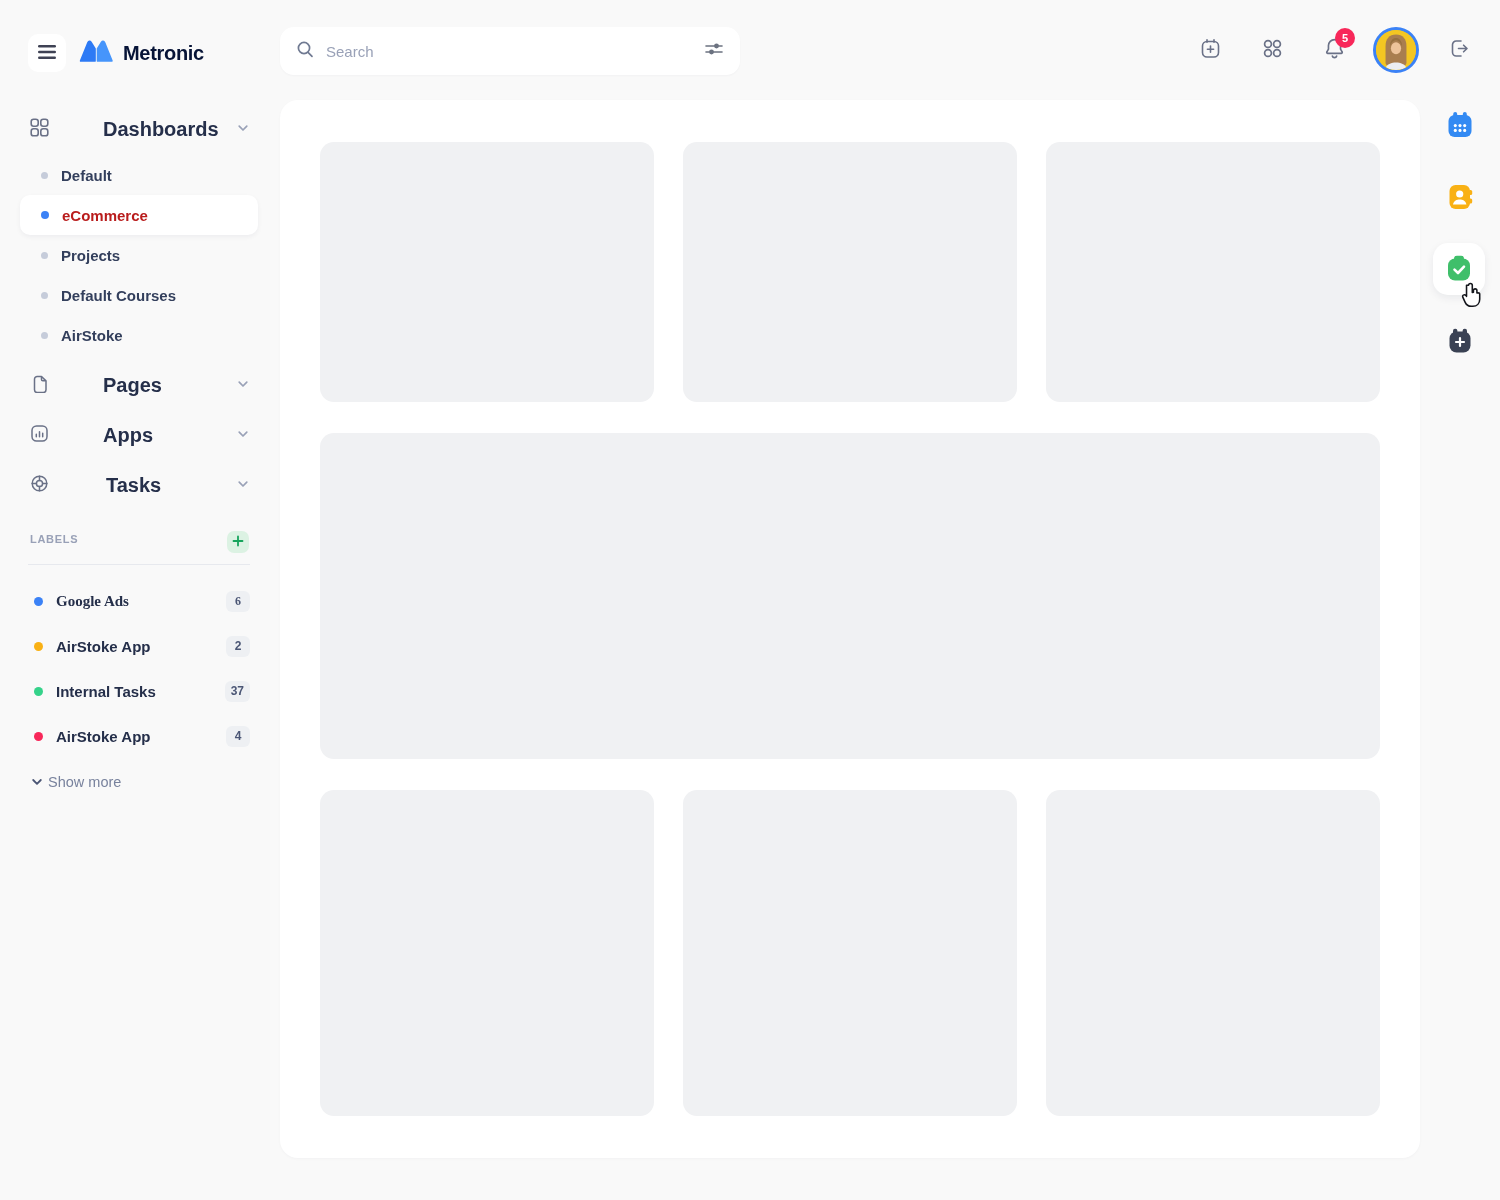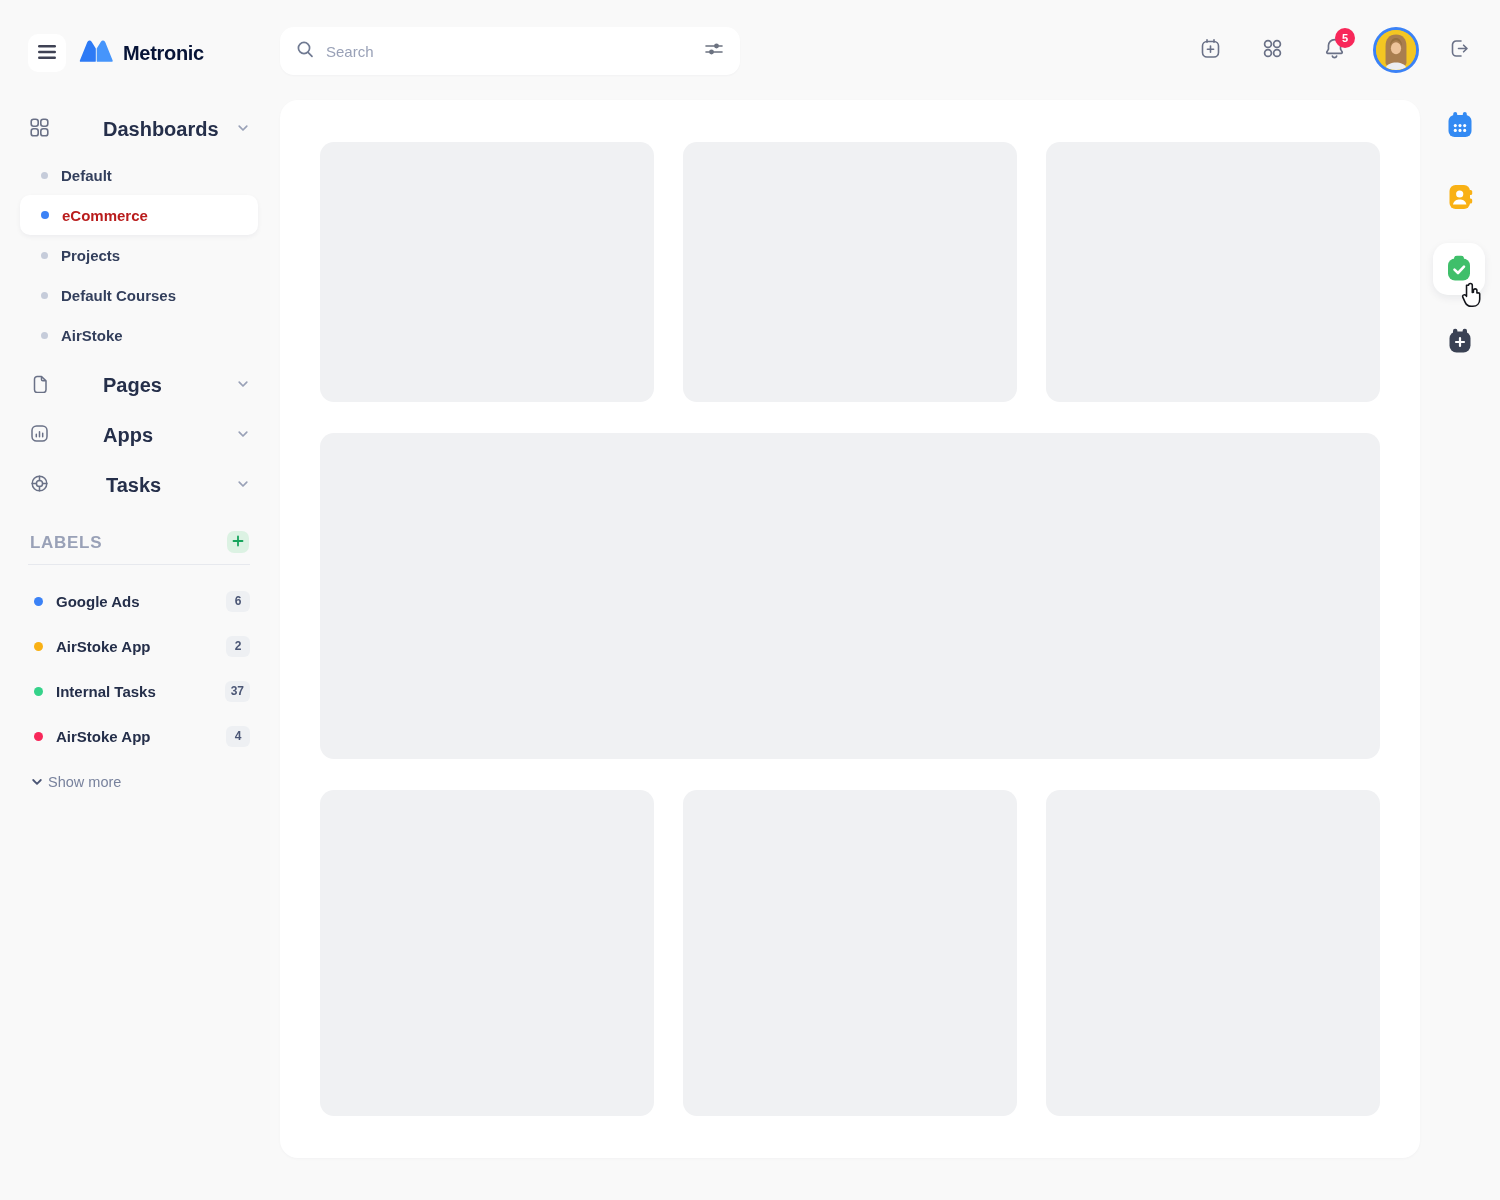--- a/index.html
+++ b/index.html
@@ -41,21 +41,21 @@
   .sec-chev { position:absolute; left:236px; }
 
   .nav-item { left:20px; width:238px; height:40px; border-radius:10px; display:flex;
     align-items:center; cursor:pointer; }
   .nav-item .dot { width:7px; height:7px; border-radius:50%; background:#c6ccda; margin-left:21px; }
   .nav-item .nav-label { margin-left:13px; font-size:15px; font-weight:600; color:#333f5c; }
   .nav-item.active { background:#fff; box-shadow:0 2px 5px rgba(20,28,50,0.05); }
   .nav-item.active .dot { background:#3b82f6; width:8px; height:8px; }
   .nav-item.active .nav-label { color:#b91c1c; }
 
-  .labels-head { left:30px; top:533px; font-size:17px; font-weight:600; color:#99a1b7;
+  .labels-head { left:30px; top:533px; font-size:11px; font-weight:600; color:#99a1b7;
     letter-spacing:0.7px; }
   .labels-add { left:227px; top:531px; width:22px; height:22px; background:#dcf2e3;
     border:none; border-radius:7px; display:flex; align-items:center; justify-content:center;
     cursor:pointer; }
   .labels-divider { left:28px; top:564px; width:222px; height:1px; background:#e7e9ee; }
 
   .label-row { left:20px; width:230px; height:32px; display:flex; align-items:center; cursor:pointer; }
   .label-row .ldot { width:9px; height:9px; border-radius:50%; margin-left:14px; }
   .label-row .ltext { margin-left:13px; font-size:15px; font-weight:600; color:#252f4a; }
   .label-row .lbadge { margin-left:auto; margin-right:0; min-width:24px; height:21px;
@@ -273,21 +273,21 @@
 <div class="abs labels-head">LABELS</div>
 <button class="abs labels-add">
   <span>
     <svg width="12" height="12" viewBox="0 0 12 12" fill="none" stroke="#17a45c" stroke-width="1.8" stroke-linecap="round">
         <path d="M6 1.5 v9 M1.5 6 h9"></path>
       </svg>
   </span>
 </button>
 <div class="abs labels-divider"></div>
 
-<div class="abs label-row" style="top:585px;">
+<div class="abs label-row" style="top:585px;font-family:Liberation Serif, serif;">
   <span class="ldot ldot-0"></span>
   <span class="ltext">Google Ads</span>
   <span class="lbadge">6</span>
 </div>
 <div class="abs label-row" style="top:630px;">
   <span class="ldot ldot-1"></span>
   <span class="ltext">AirStoke App</span>
   <span class="lbadge">2</span>
 </div>
 <div class="abs label-row" style="top:675px;">

